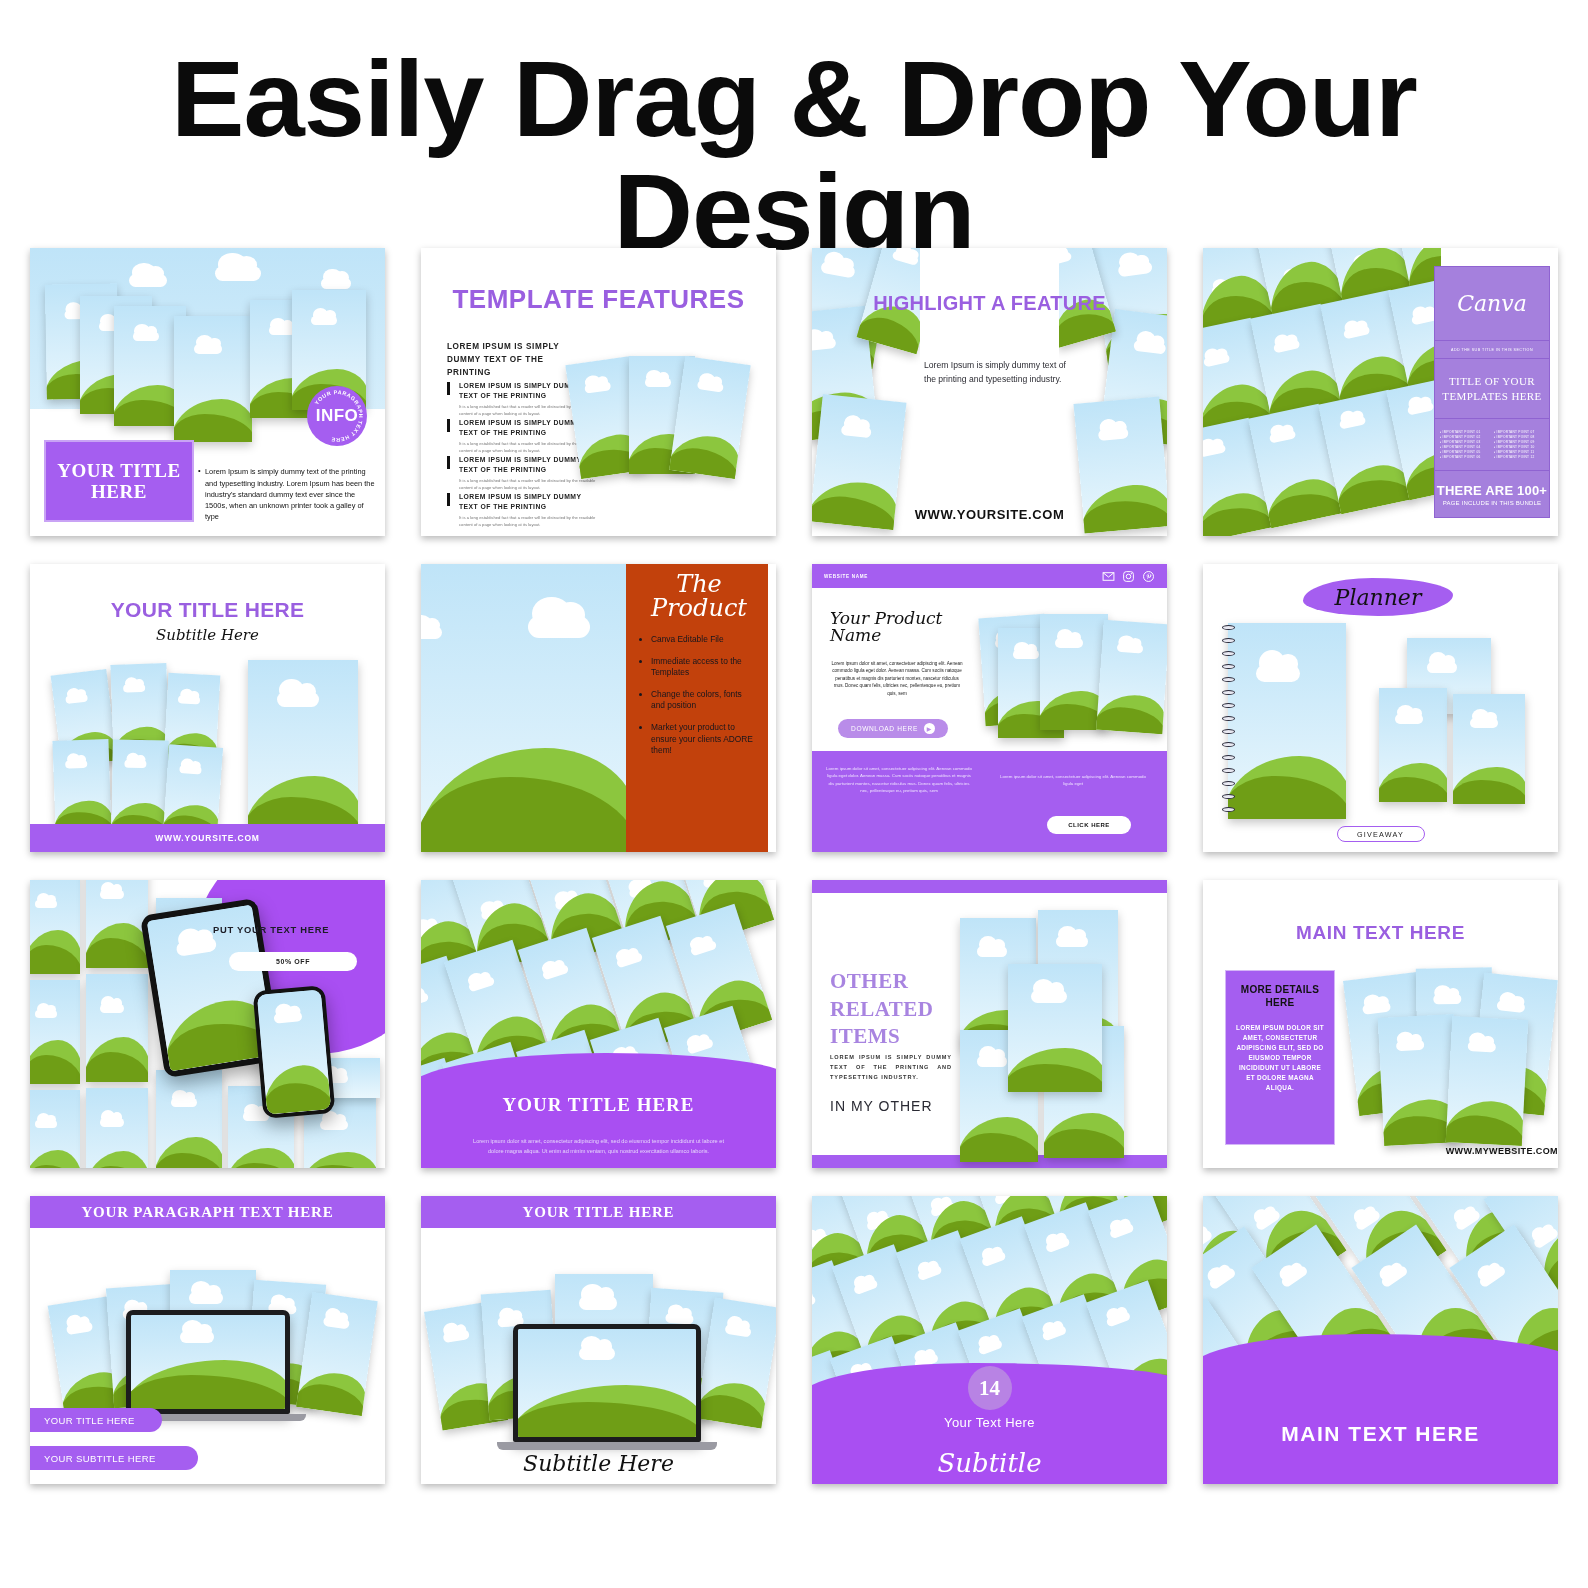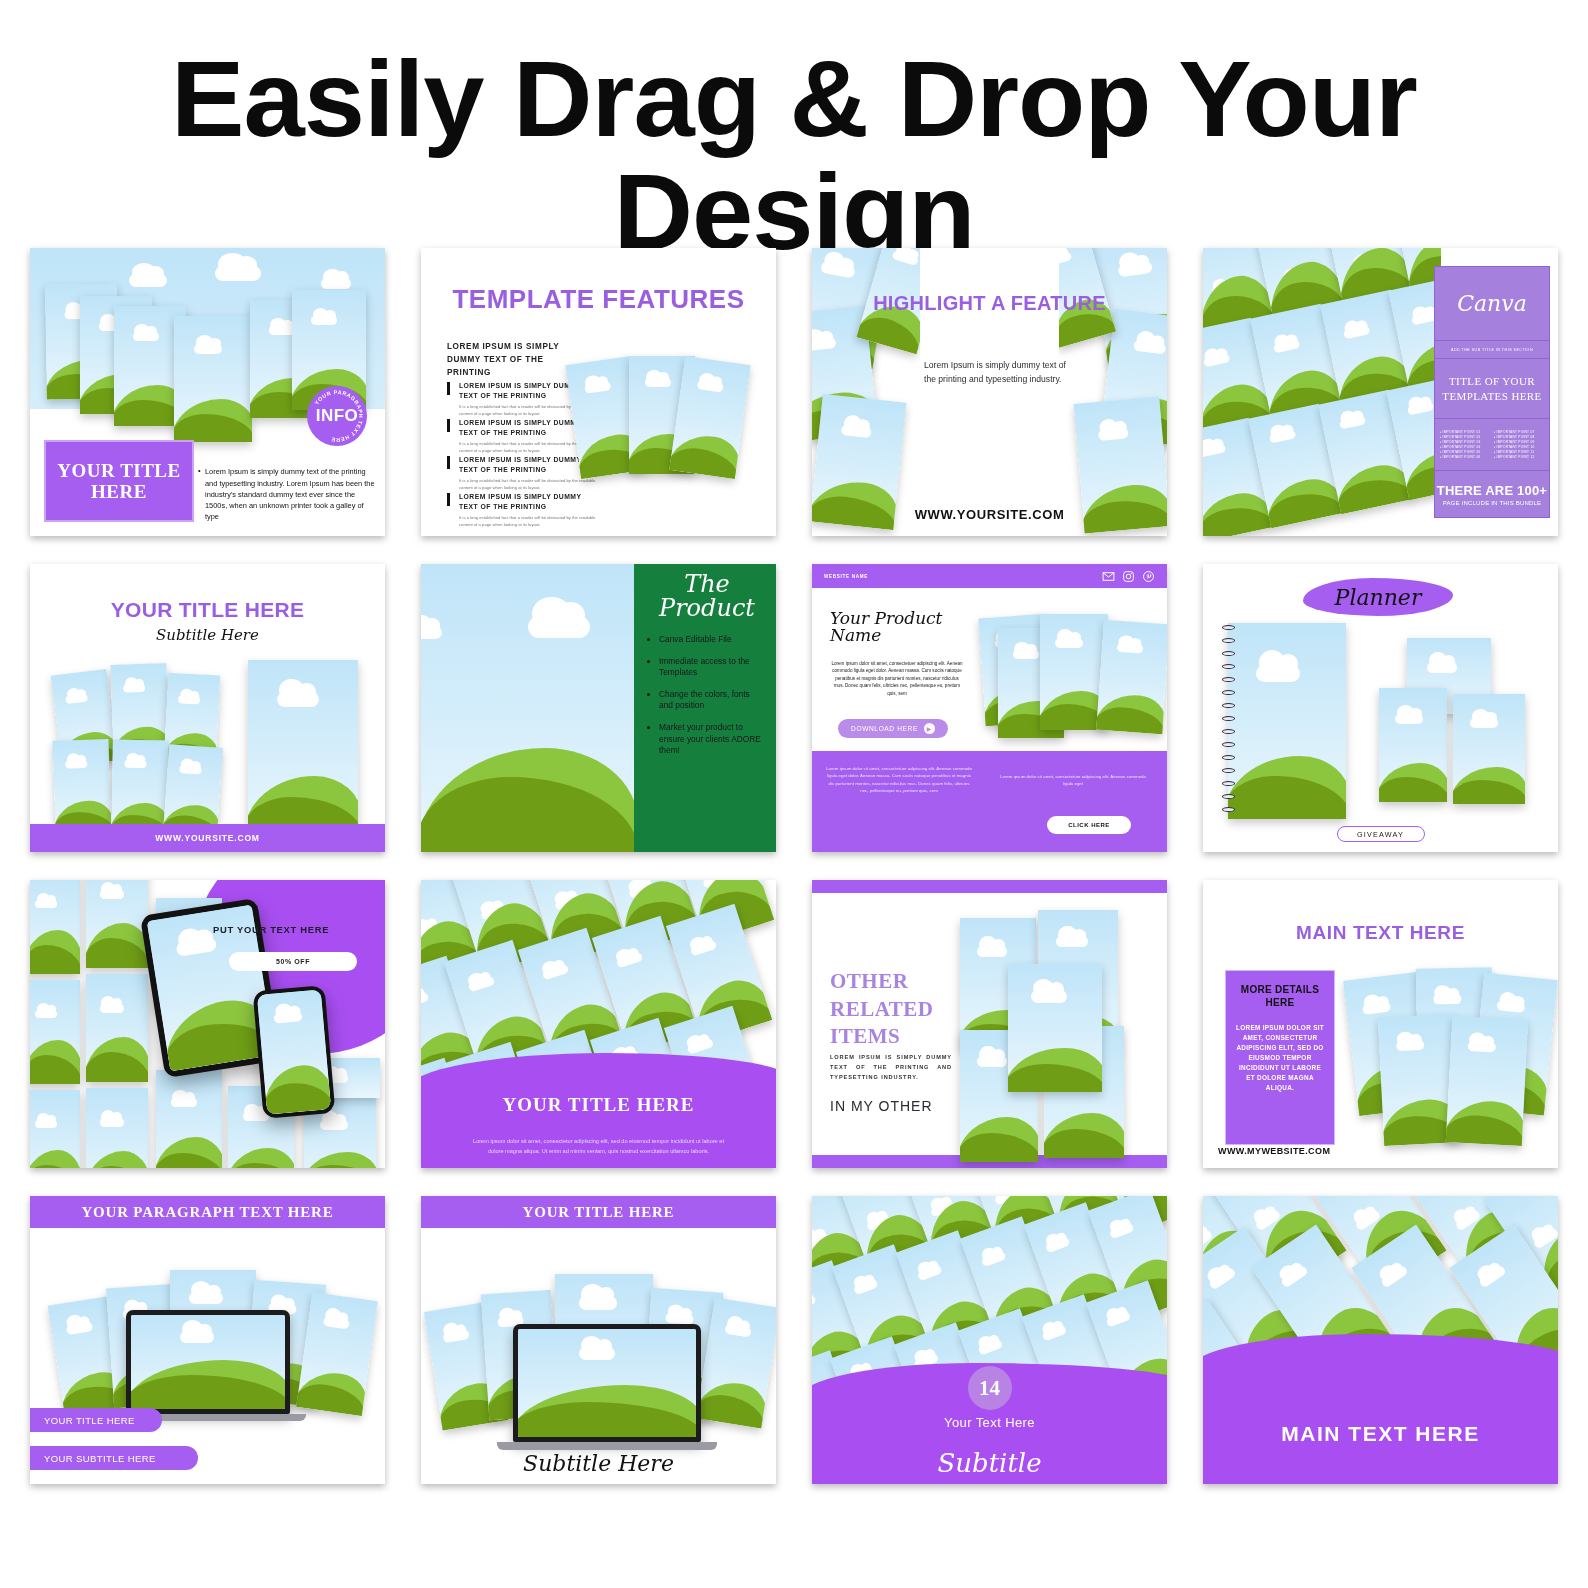--- a/index.html
+++ b/index.html
@@ -130,21 +130,21 @@
   .c4 .s5 .s { color:#fff; font-size:6px; letter-spacing:.2px; margin-top:2px;}
 
   
   .c5 .t { position:absolute; left:0; right:0; top:34px; text-align:center; font-size:21px; letter-spacing:.3px; }
   .c5 .st { position:absolute; left:0; right:0; top:62px; text-align:center; font-size:15px; color:#111; }
   .c5 .foot { position:absolute; left:0; right:0; bottom:0; height:28px; background:#a55ef0;
     display:flex; align-items:center; justify-content:center; }
   .c5 .foot span { color:#fff; font-size:8.5px; font-weight:700; letter-spacing:.8px; }
 
   
-  .c6 .panel { position:absolute; right:0; top:0; bottom:0; width:142px; background:#15803d; padding:8px 10px 0 14px;}
+  .c6 .panel { position:absolute; right:8px; top:0; bottom:0; width:142px; background:#c2410c; padding:8px 10px 0 14px;}
   .c6 .panel .h { color:#fff; font-family:"DejaVu Serif", serif; font-style:italic; font-size:24px; line-height:1.0; text-align:center; }
   .c6 .panel ul { margin-top:14px; padding-left:11px; }
   .c6 .panel li { color:#18161d; font-size:8.4px; line-height:1.32; margin-bottom:11px; }
 
   
   .c7 .bar { position:absolute; left:0; right:0; top:0; height:24px; background:#a55ef0; display:flex; align-items:center; justify-content:space-between; padding:0 12px;}
   .c7 .bar .nm { color:#fff; font-size:4.6px; letter-spacing:.7px; font-weight:700;}
   .c7 .bar .ics { display:flex; gap:7px; }
   .c7 .bar .ics svg { width:13px; height:13px; }
   .c7 .white { position:absolute; left:0; right:0; top:24px; height:163px; background:#fff; }
@@ -197,21 +197,21 @@
   .c11 .p { position:absolute; left:18px; top:172px; width:122px; font-size:5.6px; line-height:1.8;
     letter-spacing:.9px; font-weight:700; color:#333; text-align:justify;}
   .c11 .shop { position:absolute; left:18px; top:218px; font-size:14px; color:#2a2a33; letter-spacing:1px;}
 
   
   .c12 .t { position:absolute; left:0; right:0; top:42px; text-align:center; font-size:19px; letter-spacing:.6px;}
   .c12 .box { position:absolute; left:22px; top:90px; width:110px; height:175px; background:#a55ef0;
     border:1.2px solid #d4b6f7; padding:12px 8px; text-align:center;}
   .c12 .box .h { color:#111; font-weight:700; font-size:10px; line-height:1.3; letter-spacing:.3px;}
   .c12 .box .b { margin-top:14px; color:#fff; font-weight:700; font-size:6.4px; line-height:1.55; letter-spacing:.3px;}
-  .c12 .site { position:absolute; left:0; right:0; bottom:12px; text-align:left; font-size:9px; font-weight:700; letter-spacing:.4px; color:#111;padding-left:15px;}
+  .c12 .site { position:absolute; left:0; right:0; bottom:12px; text-align:right; font-size:9px; font-weight:700; letter-spacing:.4px; color:#111;}
 
   
   .c13 .hbar, .c14 .hbar { position:absolute; left:0; right:0; top:0; height:32px; background:#a55ef0;
     display:flex; align-items:center; justify-content:center;}
   .c13 .hbar span, .c14 .hbar span { color:#fff; font-family:"Liberation Serif", serif; font-weight:700; font-size:15px; letter-spacing:.8px;}
   .c13 .pill { position:absolute; left:0; height:24px; border-radius:0 999px 999px 0; background:#a55ef0;
     display:flex; align-items:center; padding-left:14px;}
   .c13 .pill span { color:#fff; font-size:9.5px; letter-spacing:.4px;}
   .c14 .st { position:absolute; left:0; right:0; bottom:8px; text-align:center; font-family:"DejaVu Serif", serif;
     font-style:italic; font-size:22px; color:#111;}

